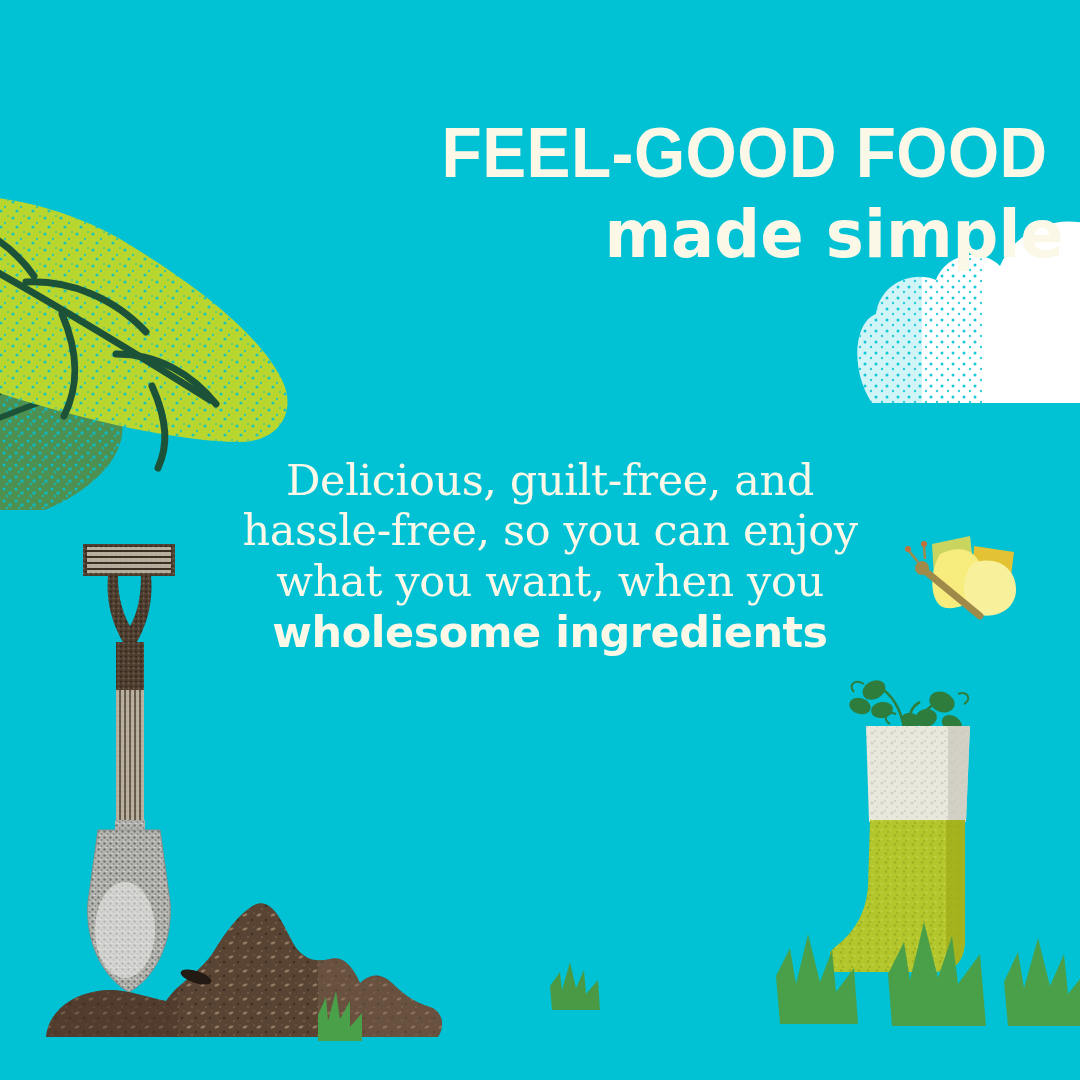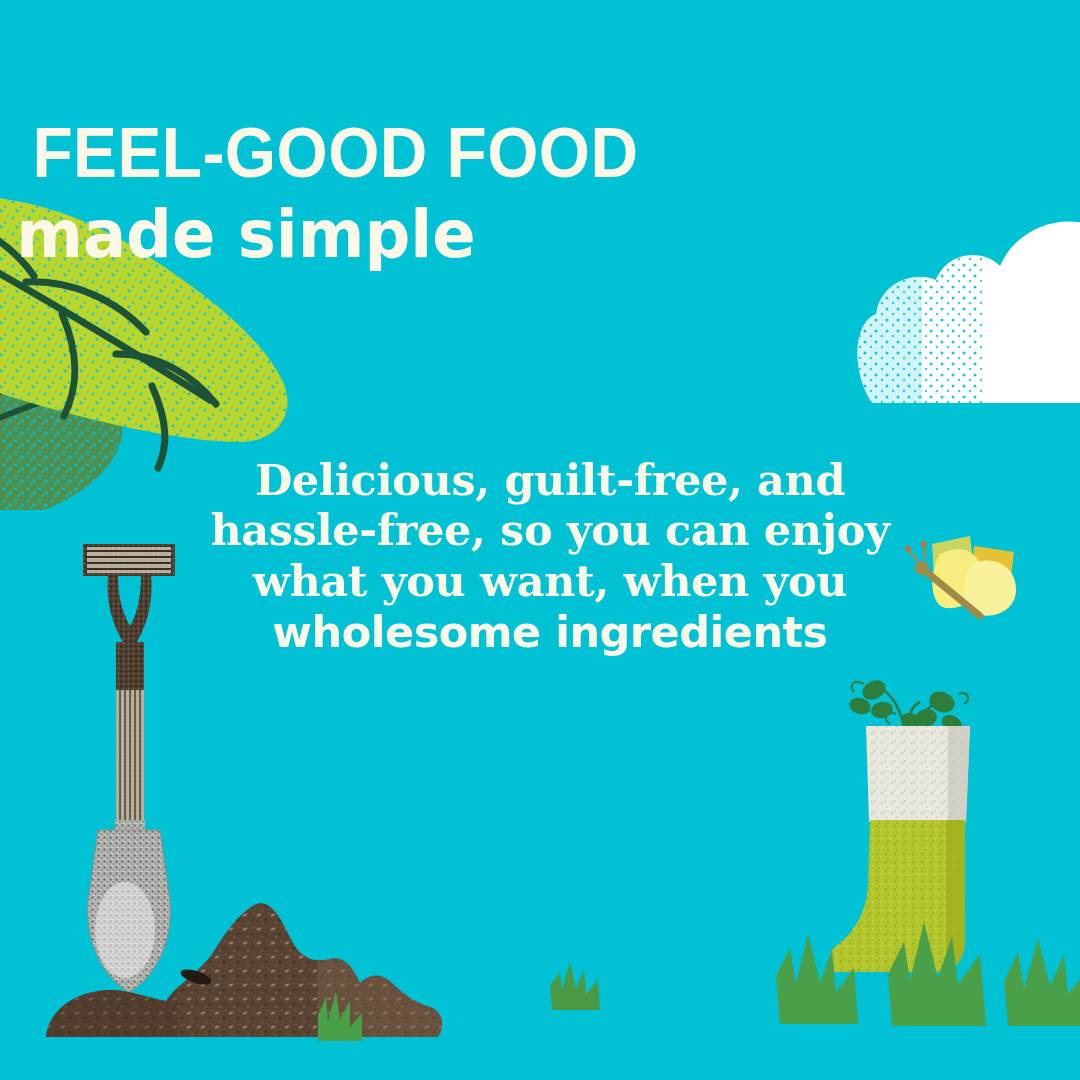--- a/index.html
+++ b/index.html
@@ -16,21 +16,21 @@
     background: #00c2d4;
     font-family: "Liberation Sans", sans-serif;
   }
 
   
   .headline-block {
     position: absolute;
     left: 0;
     top: 118px;
     width: 1080px;
-    text-align: left;
+    text-align: right;
     pointer-events: none;
   }
   .headline {
     display: block;
     color: #fbf8e8;
     font-family: "Liberation Sans", sans-serif;
     font-size: 70px;
     font-weight: bold;
     letter-spacing: 0.5px;
     line-height: 1.0;
@@ -52,21 +52,21 @@
     left: 190px;
     top: 455px;
     width: 720px;
     text-align: center;
   }
   .body-line {
     display: block;
     color: #fbf8e8;
     font-family: "DejaVu Serif", serif;
     font-size: 43px;
-    font-weight: bold;
+    font-weight: normal;
     line-height: 1.17;
     white-space: nowrap;
     letter-spacing: -0.4px;
   }
   .body-line.emph {
     font-family: "DejaVu Sans", sans-serif;
     font-weight: bold;
     font-size: 43px;
     letter-spacing: -0.5px;
     line-height: 1.22;

